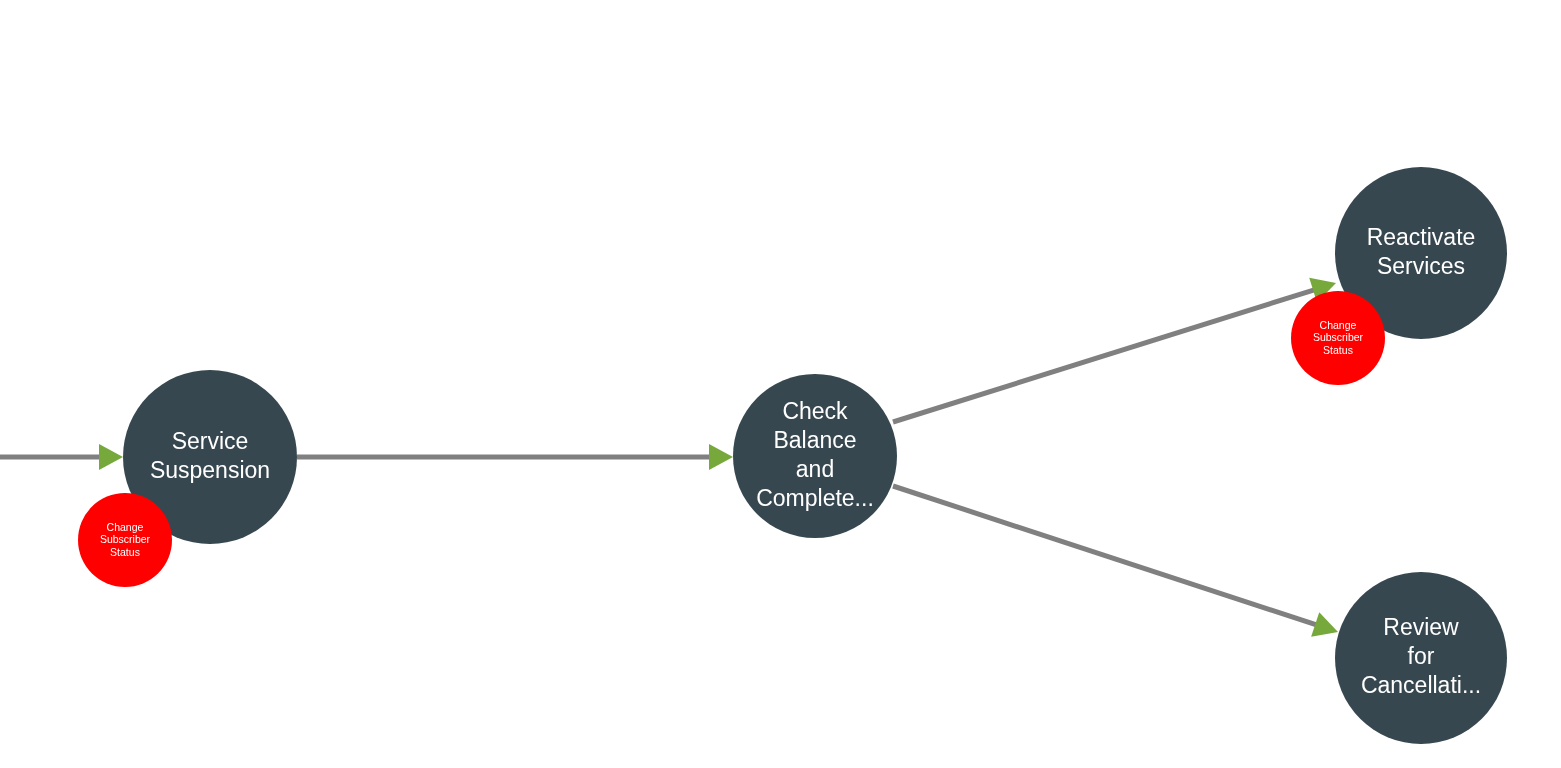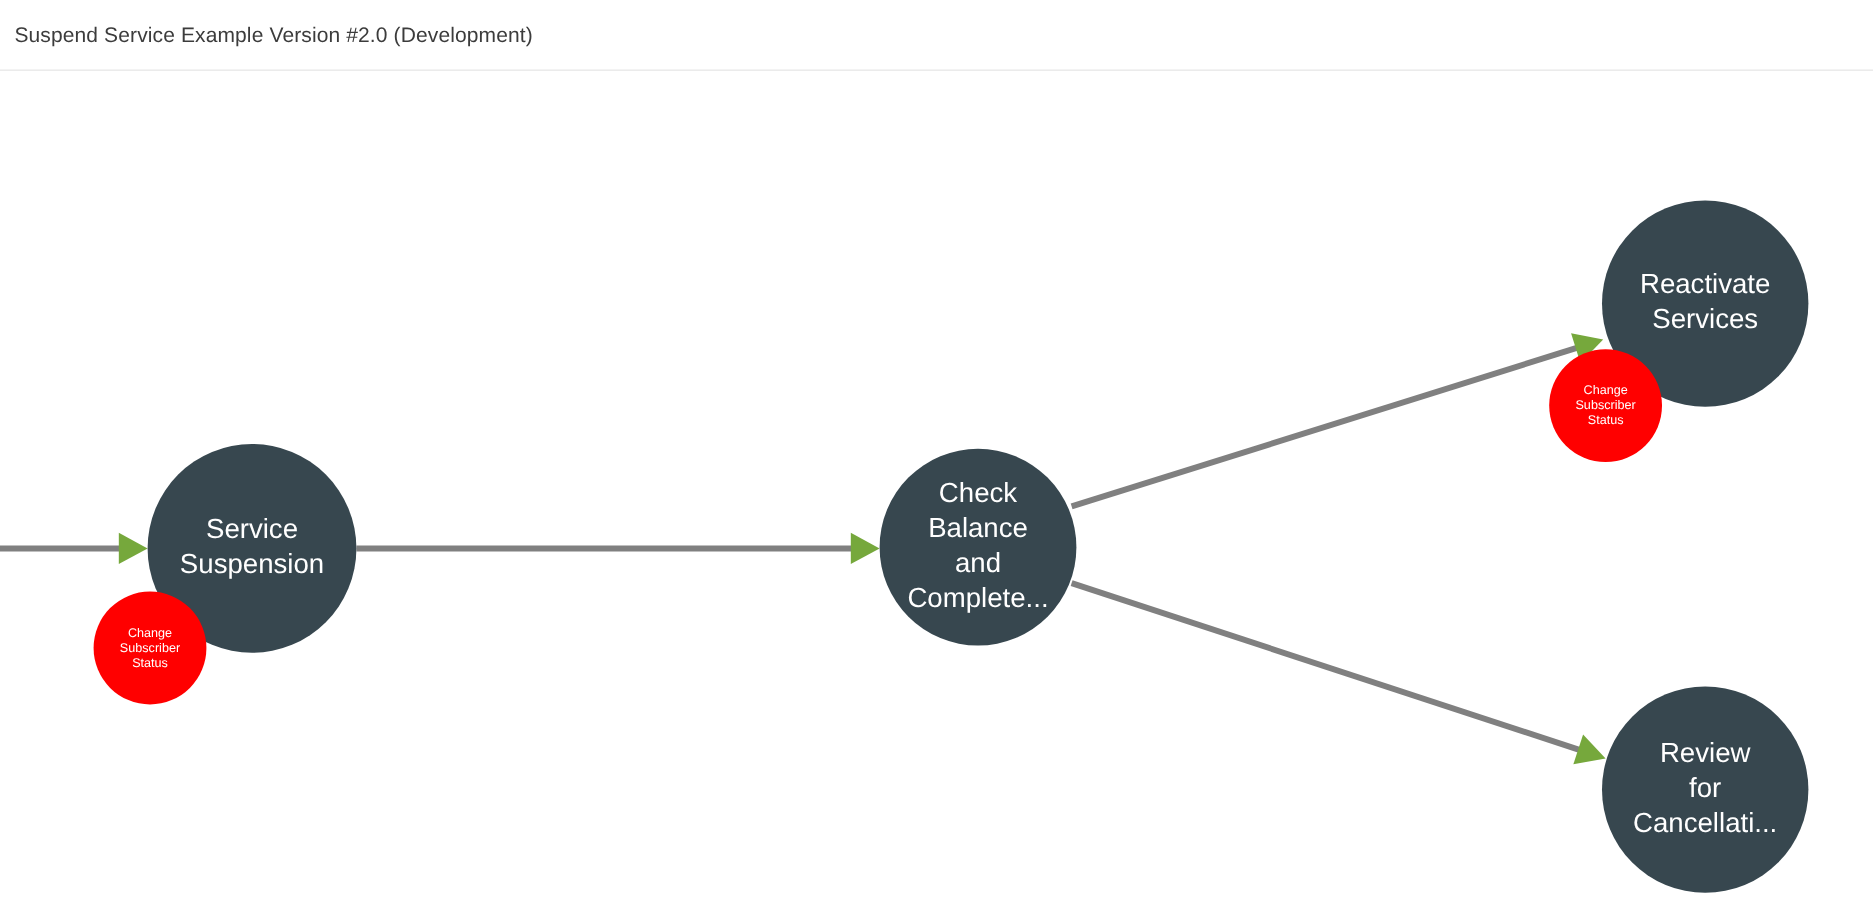--- a/index.html
+++ b/index.html
@@ -91,23 +91,20 @@
     font-size: 10.5px;
     text-anchor: middle;
     dominant-baseline: middle;
   }
 </style>
 </head>
 <body>
 
 <div id="app">
 
-  <div class="header">
-    <div class="header-title">Suspend Service Example Version #2.0 (Development)</div>
-  </div>
 
   <div class="toolbar">
     <button class="tool-btn">
       <span>
         <svg width="17" height="17" viewBox="0 0 20 20">
           <circle cx="10" cy="10" r="9" fill="#6b7880"></circle>
           <text x="10" y="14.6" text-anchor="middle" font-family="Liberation Sans, sans-serif" font-size="13" font-weight="bold" fill="#ffffff">?</text>
         </svg>
       </span>
     </button>

